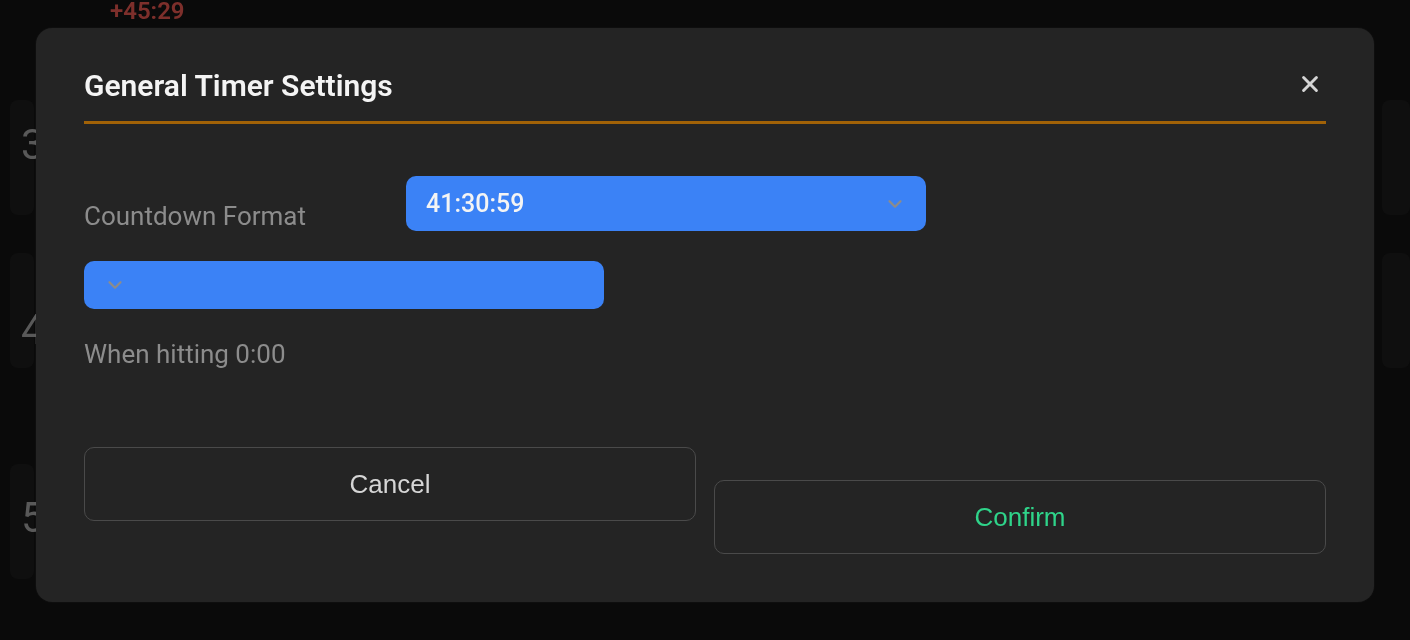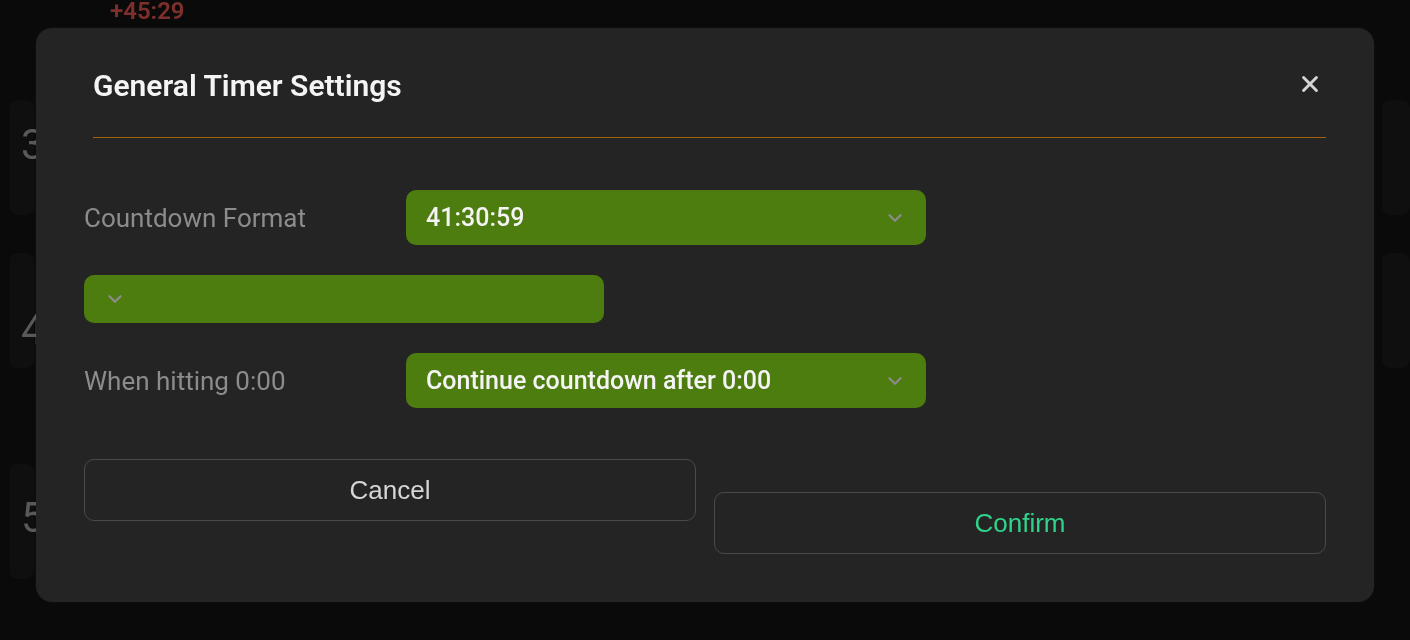--- a/index.html
+++ b/index.html
@@ -55,23 +55,22 @@
     padding-top: 40px;
     display: flex;
     flex-direction: column;
     box-shadow: 0 0 0 1px rgba(255,255,255,0.02);
   }
 
   .modal-header {
     display: flex;
     justify-content: space-between;
     align-items: center;
-    padding-bottom: 34px;
-    border-bottom: 1px solid #a16207;
-    margin-left: 9px;
+    padding-bottom: 18px;
+    border-bottom: 3px solid #a16207;
   }
   .modal-title {
     font-size: 30px;
     font-weight: 600;
     color: #f4f4f4;
   }
   .close-btn {
     width: 32px;
     height: 32px;
     display: flex;
@@ -83,36 +82,36 @@
     border: none;
   }
   .close-btn svg { width: 22px; height: 22px; }
 
   .modal-body {
     flex: 1;
     padding-top: 52px;
   }
   .field-row {
     display: flex;
-    align-items: center;
+    align-items: flex-end;
     margin-bottom: 30px;
   }
   .field-label {
     width: 322px;
     font-size: 26px;
     color: #8c8c8c;
     font-weight: 400;
   }
   .select-wrap {
     position: relative;
     width: 520px;
   }
   .select-box {
     width: 100%;
-    background: #4d7c0f;
+    background: #3b82f6;
     border: none;
     border-radius: 10px;
     padding: 13px 20px;
     font-size: 25px;
     color: #f4f4f4;
     font-weight: 500;
     display: flex;
     align-items: center;
     justify-content: space-between;
     cursor: pointer;
@@ -123,21 +122,21 @@
     align-items: center;
   }
   .select-chevron svg { width: 22px; height: 22px; }
 
   .modal-footer {
     display: flex;
     gap: 18px;
   }
   .modal-footer button {
     flex: 1;
-    height: 62px;
+    height: 74px;
     border-radius: 10px;
     background: transparent;
     border: 1px solid #4a4a4a;
     font-size: 26px;
     font-weight: 500;
     cursor: pointer;
   }
   .btn-cancel { color: #d6d6d6; }
   .btn-confirm { color: #2fd48a; margin-top: 33px; }
 </style>
@@ -191,30 +190,20 @@
             <svg viewBox="0 0 24 24" fill="none" stroke="currentColor" stroke-width="2.5" stroke-linecap="round" stroke-linejoin="round">
                 <polyline points="6 9 12 15 18 9"></polyline>
               </svg>
           </span>
         </div>
       </div>
     </div>
 
     <div class="field-row">
       <div class="field-label">When hitting 0:00</div>
-      <div class="select-wrap">
-        <div class="select-box">
-          <span>Continue countdown after 0:00</span>
-          <span class="select-chevron">
-            <svg viewBox="0 0 24 24" fill="none" stroke="currentColor" stroke-width="2.5" stroke-linecap="round" stroke-linejoin="round">
-                <polyline points="6 9 12 15 18 9"></polyline>
-              </svg>
-          </span>
-        </div>
-      </div>
     </div>
 
   </div>
 
   <div class="modal-footer">
     <button class="btn-cancel">Cancel</button>
     <button class="btn-confirm">Confirm</button>
   </div>
 
 </div>

